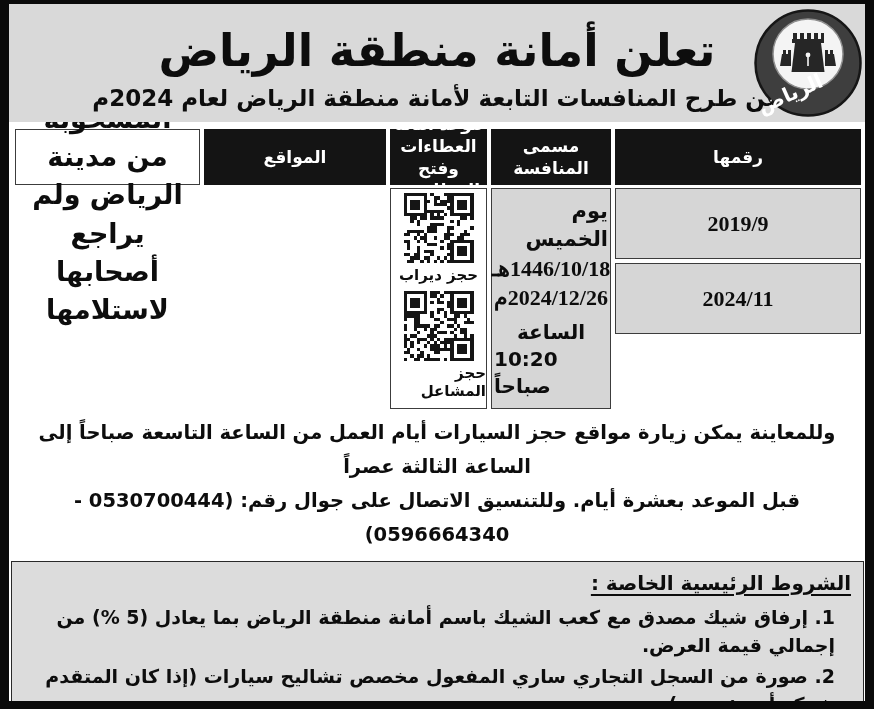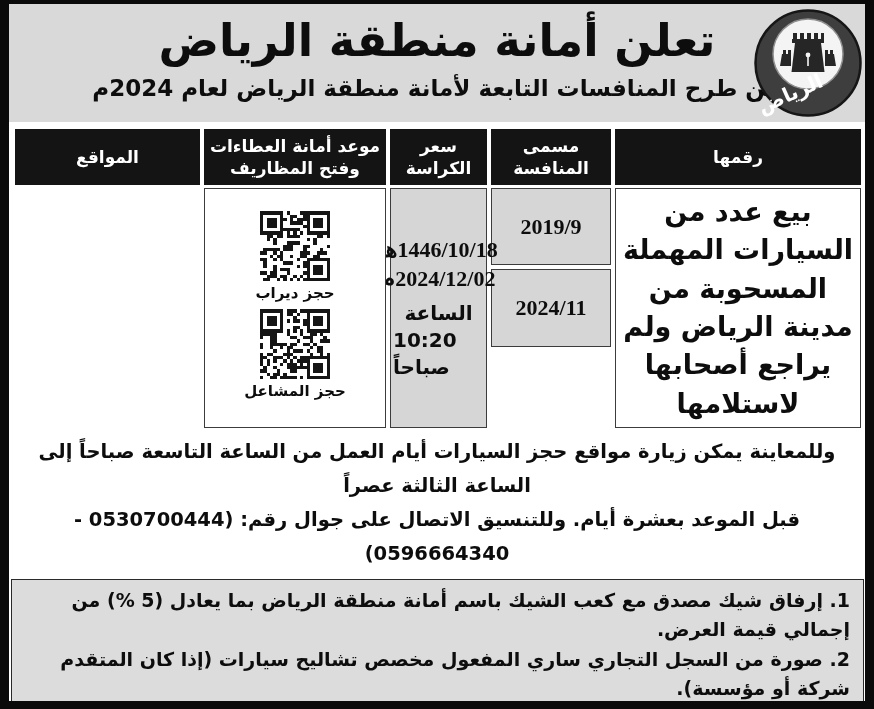--- a/index.html
+++ b/index.html
@@ -4,21 +4,21 @@
 <style>
   html,body{margin:0;padding:0;background:#fff;}
   .ad{
     width:874px;height:709px;box-sizing:border-box;
     border:solid #0a0a0a;border-width:4px 9px 8px 9px;
     background:#fff;direction:rtl;overflow:hidden;
     font-family:"DejaVu Sans",sans-serif;color:#0d0d0d;
   }
   
   .masthead{position:relative;background:#d9d9d9;height:118px;}
-  .title{font-size:45px;font-weight:bold;text-align:center;padding-top:10px;letter-spacing:0;}
+  .title{font-size:45px;font-weight:bold;text-align:center;padding-top:20px;letter-spacing:0;}
   .subtitle{font-size:23px;font-weight:bold;text-align:center;margin-top:8px;}
   .logo{position:absolute;top:3px;right:2px;width:110px;height:112px;}
   
   .tender-table{
     display:grid;margin:7px 4px 0 6px;
     grid-template-columns:246px 120px 97px 182px auto;
     grid-template-rows:56px auto;gap:3px 4px;
   }
   .th{
     background:#141414;color:#fff;font-weight:bold;font-size:17px;
@@ -44,21 +44,21 @@
   .qr{display:grid;grid-template-rows:repeat(21,1fr);grid-template-columns:repeat(21,1fr);
     width:70px;height:70px;background:#fff;}
   .qr i{background:#151515;}
   .qr-caption{font-size:15px;font-weight:bold;margin-bottom:4px;}
   
   .inspection{margin-top:7px;text-align:center;font-weight:bold;font-size:19.5px;line-height:1.75;}
   
   .conditions{margin:8px 1px 0 2px;border:1.5px solid #2a2a2a;background:#dcdcdc;
     padding:4px 12px 6px;font-weight:bold;font-size:19px;line-height:1.5;}
   .cond-heading{font-size:20px;text-decoration:underline;text-underline-offset:4px;margin:2px 0 5px;}
-  .cond-line{margin:2px 1px;}
+  .cond-line{margin:2px 16px;}
 </style>
 </head>
 <body>
 
 <div class="ad">
 
   <div class="masthead">
     <div class="title">تعلن أمانة منطقة الرياض</div>
     <div class="subtitle">عن طرح المنافسات التابعة لأمانة منطقة الرياض لعام 2024م</div>
     <svg class="logo" viewBox="0 0 110 110">
@@ -74,35 +74,35 @@
       </g>
       <circle cx="55" cy="47" r="2.4" fill="#f4f4f4"></circle>
       <rect x="54.2" y="49" width="1.6" height="9" fill="#f4f4f4"></rect>
       <text x="40" y="92" transform="rotate(-24 40 92)" text-anchor="middle" font-size="20" font-weight="bold" fill="#ffffff">الرياض</text>
     </svg>
   </div>
 
   <div class="tender-table">
     <div class="th">رقمها</div>
     <div class="th">مسمى المنافسة</div>
-    <div class="th">سعر الكراسة</div>
     <div class="th">موعد أمانة العطاءات وفتح المظاريف</div>
     <div class="th">المواقع</div>
 
     <div class="td cell-name">بيع عدد من السيارات المهملة المسحوبة من مدينة الرياض ولم يراجع أصحابها لاستلامها</div>
 
     <div class="cell-numbers">
       <div class="num-box">2019/9</div>
       <div class="num-box">2024/11</div>
     </div>
 
 
     <div class="td cell-deadline">
+      <span class="dl-day">يوم الخميس</span>
       <span class="dl-date">1446/10/18هـ</span>
-      <span class="dl-date">2024/12/02م</span>
+      <span class="dl-date">2024/12/26م</span>
       <span class="dl-hour">الساعة</span>
       <span class="dl-time">10:20 صباحاً</span>
     </div>
 
     <div class="td cell-locations">
       <div class="qr">
           <i style="grid-area:1/1"></i>
           <i style="grid-area:1/2"></i>
           <i style="grid-area:1/3"></i>
           <i style="grid-area:1/4"></i>
@@ -555,18 +555,19 @@
       <div class="qr-caption">حجز المشاعل</div>
     </div>
   </div>
 
   <div class="inspection">
     <div>وللمعاينة يمكن زيارة مواقع حجز السيارات أيام العمل من الساعة التاسعة صباحاً إلى الساعة الثالثة عصراً</div>
     <div>قبل الموعد بعشرة أيام. وللتنسيق الاتصال على جوال رقم: (0530700444 - 0596664340)</div>
   </div>
 
   <div class="conditions">
+    <div class="cond-heading">الشروط الرئيسية الخاصة :</div>
     <div class="cond-line">1. إرفاق شيك مصدق مع كعب الشيك باسم أمانة منطقة الرياض بما يعادل (5 %) من إجمالي قيمة العرض.</div>
     <div class="cond-line">2. صورة من السجل التجاري ساري المفعول مخصص تشاليح سيارات (إذا كان المتقدم شركة أو مؤسسة).</div>
 
   </div>
 
 </div>
 
 </body></html>

